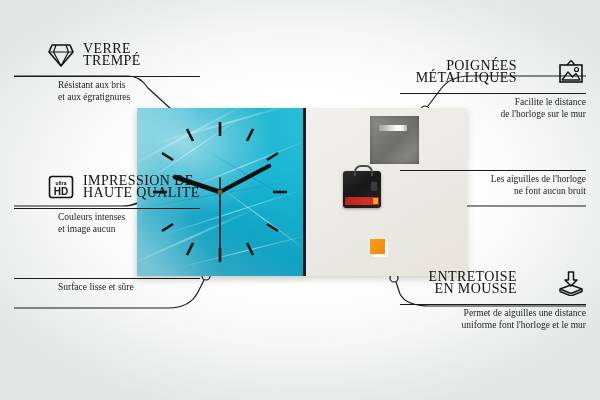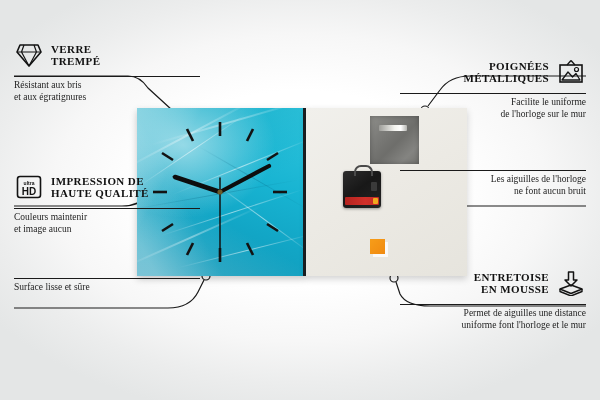--- a/index.html
+++ b/index.html
@@ -47,47 +47,49 @@
   .feature.right .feature-head {
     flex-direction: row-reverse;
   }
   .feature-icon {
     width: 30px;
     height: 30px;
     flex: 0 0 30px;
     display: flex;
     align-items: center;
     justify-content: center;
+    margin-left: 32px;
   }
   .feature-icon svg {
     display: block;
   }
   .feature-title {
     font-family: "Liberation Serif", serif;
-    font-weight: bold;
-    font-size: 11px;
+    font-weight: normal;
+    font-size: 14px;
     line-height: 12.5px;
     letter-spacing: 0.4px;
     color: #111111;
     text-transform: uppercase;
   }
   .feature.right .feature-title {
     text-align: right;
   }
   .feature-rule {
     height: 1px;
     background: #1a1a1a;
     margin: 2px 0 3px 0;
     width: 100%;
   }
   .feature-desc {
     font-family: "Liberation Serif", serif;
     font-size: 9.5px;
     line-height: 11.5px;
     color: #1d1d1d;
+    margin-left: 44px;
   }
   .feature.right .feature-desc {
     text-align: right;
   }
 
   
   #feature-verre-trempe      { left: 14px;  top: 36px; }
   #feature-impression-hd     { left: 14px;  top: 168px; }
   #feature-bords-polis       { left: 14px;  top: 276px; }
   #feature-poignees          { left: 400px; top: 53px; }
@@ -349,21 +351,21 @@
           <text x="14" y="20.5" font-family="Liberation Sans, sans-serif" font-size="10" font-weight="bold" text-anchor="middle" fill="#131313">HD</text>
         </svg>
       </div>
       <div class="feature-title">
         <div>IMPRESSION DE</div>
         <div>HAUTE QUALITÉ</div>
       </div>
     </div>
     <div class="feature-rule"></div>
     <div class="feature-desc">
-      <div>Couleurs maintenir</div>
+      <div>Couleurs intenses</div>
       <div>et image aucun</div>
     </div>
   </div>
 
   <div class="feature left" id="feature-bords-polis">
     <div class="feature-rule"></div>
     <div class="feature-desc">
       <div>Surface lisse et sûre</div>
     </div>
   </div>
@@ -379,21 +381,21 @@
           <circle cx="19.5" cy="10.5" r="2" fill="none" stroke="#131313" stroke-width="1.2"></circle>
         </svg>
       </div>
       <div class="feature-title">
         <div>POIGNÉES</div>
         <div>MÉTALLIQUES</div>
       </div>
     </div>
     <div class="feature-rule"></div>
     <div class="feature-desc">
-      <div>Facilite le uniforme</div>
+      <div>Facilite le distance</div>
       <div>de l'horloge sur le mur</div>
     </div>
   </div>
 
   <div class="feature right" id="feature-mecanisme">
     <div class="feature-rule"></div>
     <div class="feature-desc">
       <div>Les aiguilles de l'horloge</div>
       <div>ne font aucun bruit</div>
     </div>

